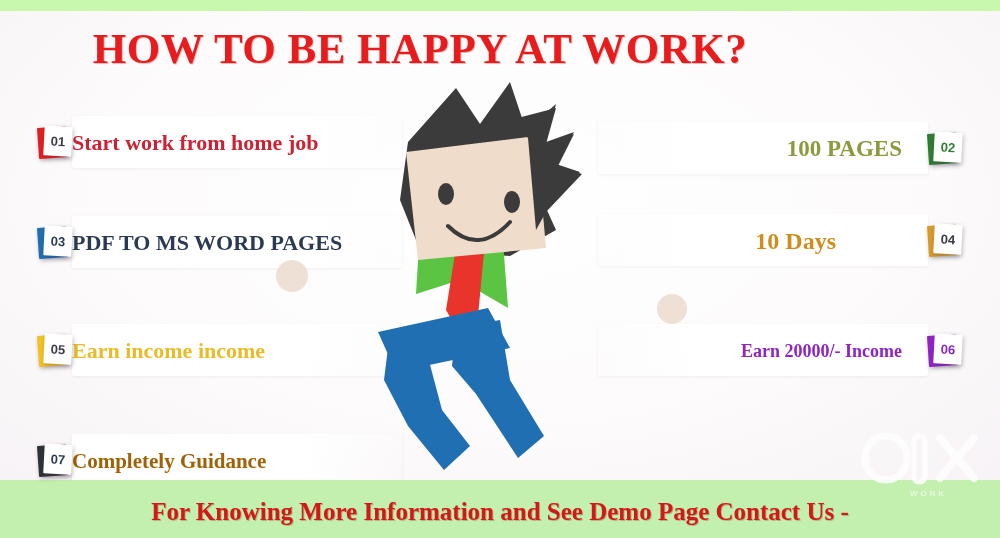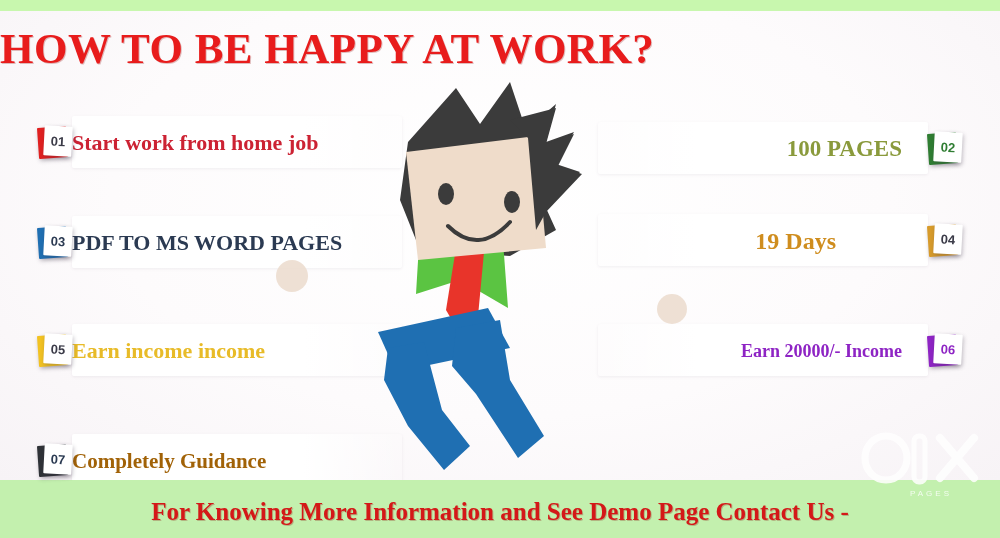--- a/index.html
+++ b/index.html
@@ -37,21 +37,21 @@
     width: 1000px; height: 469px;
     background:
       radial-gradient(ellipse at 50% 40%, #ffffff 0%, #fdfbfc 55%, #f7f3f6 100%);
   }
 
   
   .title {
     position: absolute;
     left: 0; top: 24px;
     width: 840px;
-    text-align: left;
+    text-align: center;
     font-size: 43px;
     font-weight: bold;
     letter-spacing: 0.5px;
     color: #e81c1c;
     text-shadow: 1px 1px 0 rgba(140,0,0,0.25);
     white-space: nowrap;
   }
 
   
   .row {
@@ -235,21 +235,21 @@
   </div>
 
   <div class="strip right" style="top:214px;"></div>
   <div class="row right" style="top:214px;">
     <div class="badge">
       <div class="back" style="background:#d79b2b;"></div>
       <div class="front" style="color:#3b3b48;">
         <span>04</span>
       </div>
     </div>
-    <div class="label" style="color:#cf8d1e; font-size:24px; margin-right:92px;">19 Days</div>
+    <div class="label" style="color:#cf8d1e; font-size:24px; margin-right:92px;">10 Days</div>
   </div>
 
   <div class="strip right" style="top:324px;"></div>
   <div class="row right" style="top:324px;">
     <div class="badge">
       <div class="back" style="background:#8e24c4;"></div>
       <div class="front" style="color:#8e24c4;">
         <span>06</span>
       </div>
     </div>
@@ -282,16 +282,16 @@
 
   <div class="band-bottom"></div>
   <div class="banner-text">For Knowing More Information and See Demo Page Contact Us  -</div>
 
   <div class="watermark">
     <svg width="126" height="76" viewBox="0 0 126 76" xmlns="http://www.w3.org/2000/svg">
       <ellipse cx="28" cy="30" rx="21" ry="22" fill="none" stroke="#ffffff" stroke-width="7"></ellipse>
       <rect x="56" y="8" width="11" height="46" rx="5" fill="none" stroke="#ffffff" stroke-width="5"></rect>
       <path d="M82,10 L116,50 M116,10 L82,50" stroke="#ffffff" stroke-width="8" fill="none" stroke-linecap="round"></path>
     </svg>
-    <div class="wm-sub">PAGES</div>
+    <div class="wm-sub">WORK</div>
   </div>
 
 </div>
 
 </body></html>

